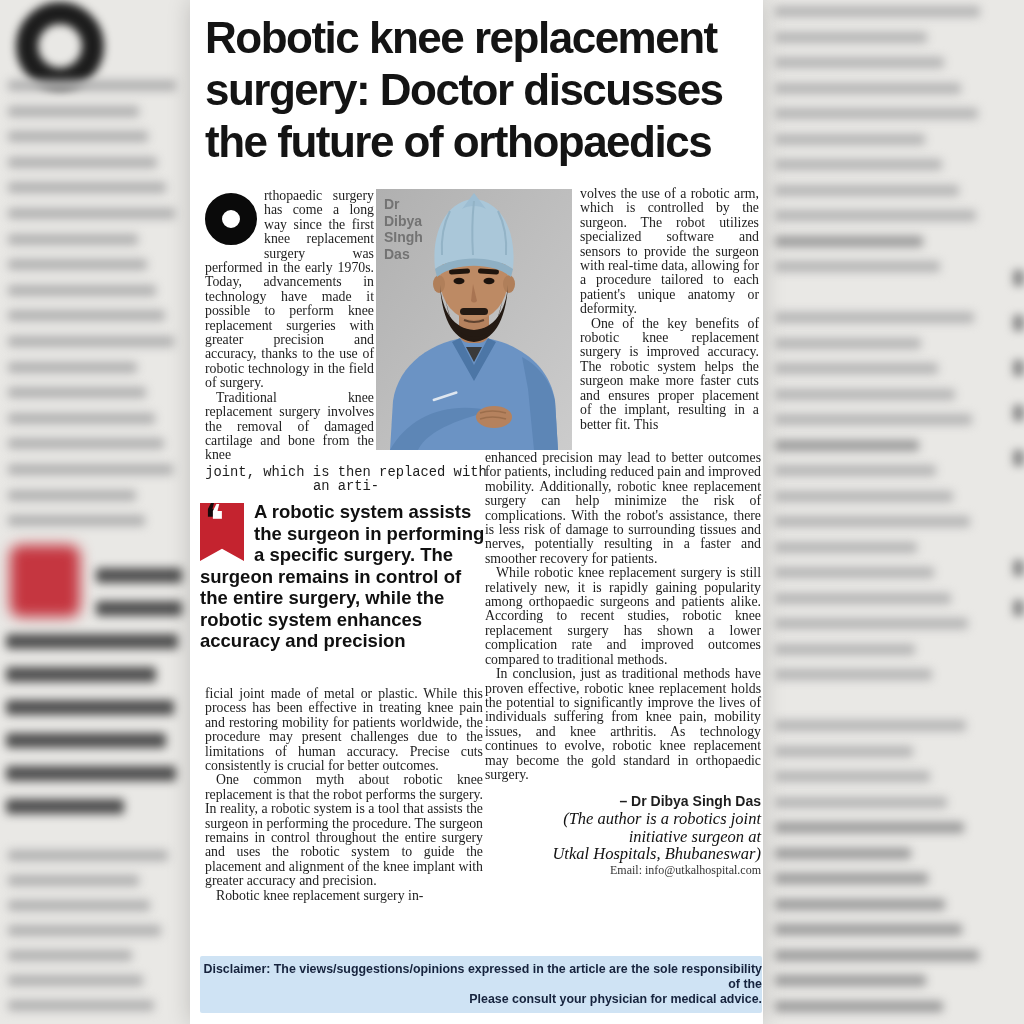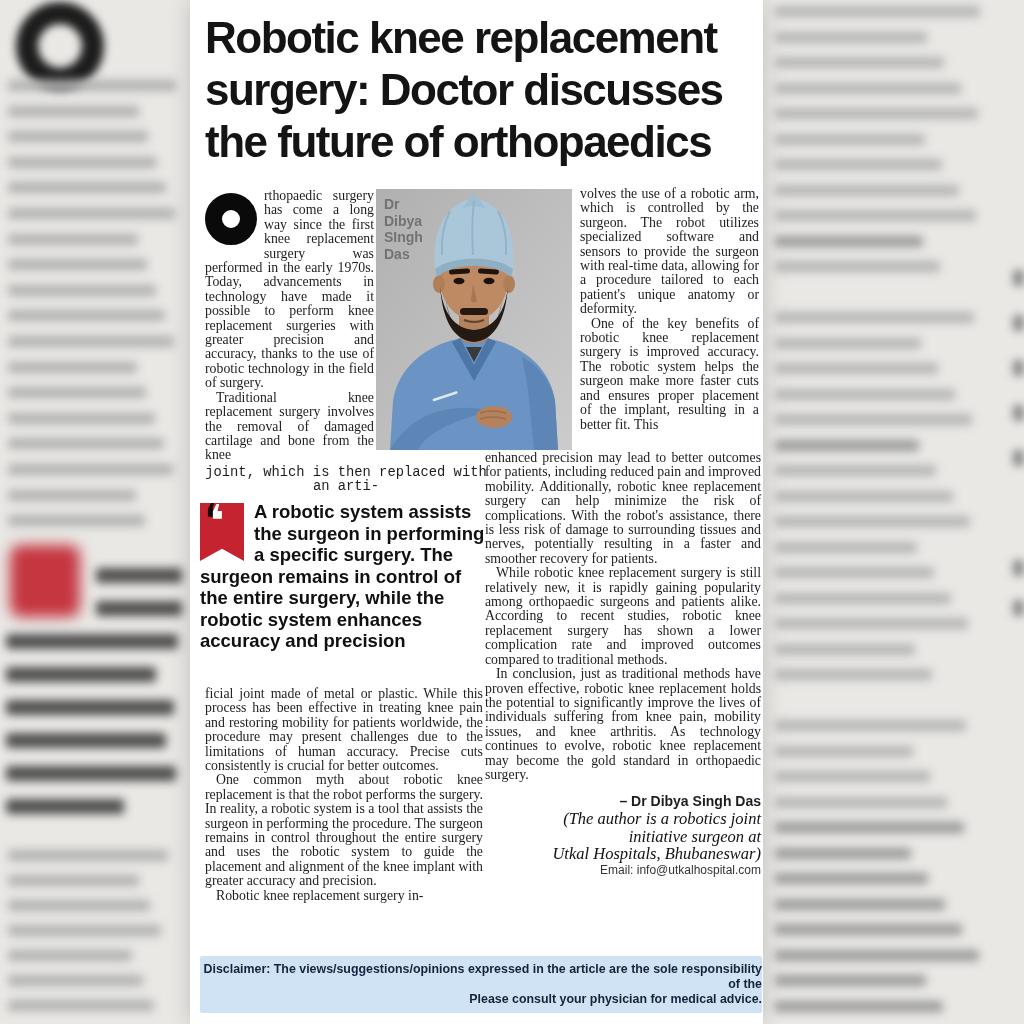--- a/index.html
+++ b/index.html
@@ -71,21 +71,21 @@
   #quote-ribbon .q.white{left:9px;top:-4px;color:#ffffff;}
   
   #byline{margin-top:5px;text-align:right;}
   #byline-name{
     font-family:"Liberation Sans",sans-serif;font-weight:700;
     font-size:14px;line-height:17px;color:#1d1d1d;margin-top:11px;
   }
   #byline-credit{font-style:italic;font-size:16.5px;line-height:17.5px;color:#111;}
   #byline-credit span{display:block;}
   #byline-email{
-    font-family:Liberation Sans, sans-serif;font-size:12px;line-height:14px;color:#333;
+    font-family:Liberation Serif, serif;font-size:12px;line-height:14px;color:#333;
   }
   
   #disclaimer{
     position:absolute;left:10px;top:956px;width:562px;height:57px;
     background:#cfe3f4;border-radius:2px;
     display:flex;align-items:center;justify-content:center;
   }
   #disclaimer-text{
     font-family:"Liberation Sans",sans-serif;font-weight:700;
     font-size:12.4px;line-height:14.8px;color:#16233d;text-align:center;

